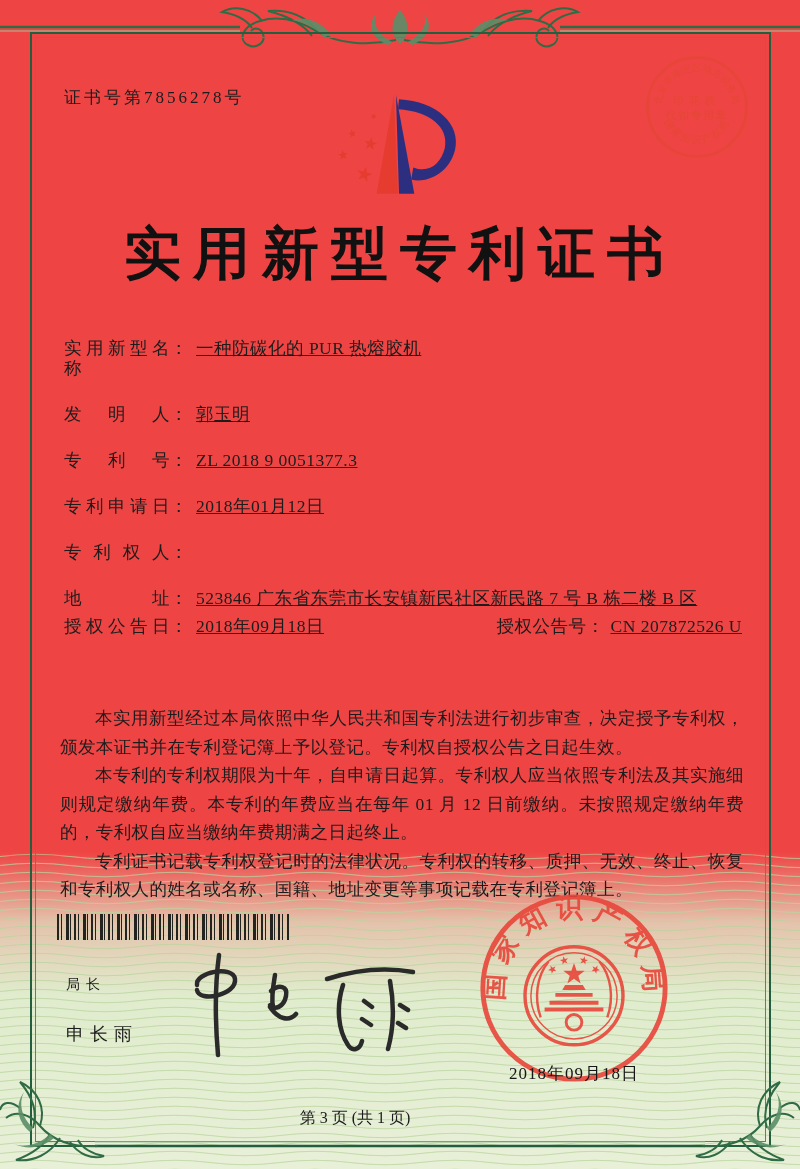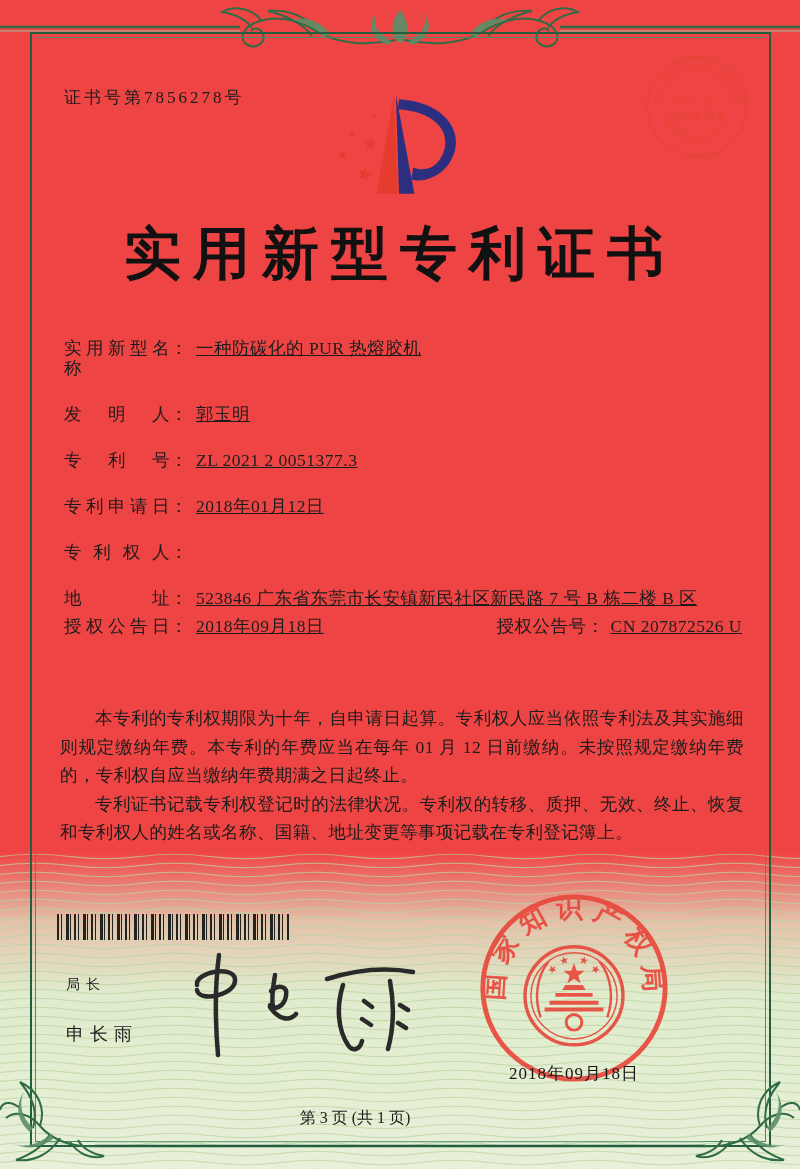--- a/index.html
+++ b/index.html
@@ -129,21 +129,21 @@
       <span class="fvalue">一种防碳化的 PUR 热熔胶机</span>
     </div>
     <div class="frow">
       <span class="flabel">发明人</span>
         <span class="fcolon">：</span>
       <span class="fvalue">郭玉明</span>
     </div>
     <div class="frow">
       <span class="flabel">专利号</span>
         <span class="fcolon">：</span>
-      <span class="fvalue">ZL 2021 2 0051377.3</span>
+      <span class="fvalue">ZL 2018 9 0051377.3</span>
     </div>
     <div class="frow">
       <span class="flabel">专利申请日</span>
         <span class="fcolon">：</span>
       <span class="fvalue">2018年01月12日</span>
     </div>
     <div class="frow">
       <span class="flabel">专利权人</span>
         <span class="fcolon">：</span>
     </div>
@@ -158,20 +158,21 @@
       <span class="fvalue" style="flex:0 0 auto;">2018年09月18日</span>
       <span class="grant-right">
         <span>授权公告号</span>
           <span>：</span>
         <span class="fvalue">CN 207872526 U</span>
       </span>
     </div>
   </div>
 
   <div class="abs paras">
+    <p>本实用新型经过本局依照中华人民共和国专利法进行初步审查，决定授予专利权，颁发本证书并在专利登记簿上予以登记。专利权自授权公告之日起生效。</p>
     <p>本专利的专利权期限为十年，自申请日起算。专利权人应当依照专利法及其实施细则规定缴纳年费。本专利的年费应当在每年 01 月 12 日前缴纳。未按照规定缴纳年费的，专利权自应当缴纳年费期满之日起终止。</p>
     <p>专利证书记载专利权登记时的法律状况。专利权的转移、质押、无效、终止、恢复和专利权人的姓名或名称、国籍、地址变更等事项记载在专利登记簿上。</p>
   </div>
 
   <div class="abs barcode"></div>
 
   <div class="abs signer-title">局长</div>
   <div class="abs signer-name">申长雨</div>
 
   <svg class="svg-abs" style="left:185px;top:945px;" width="250" height="120" viewBox="0 0 250 120">

